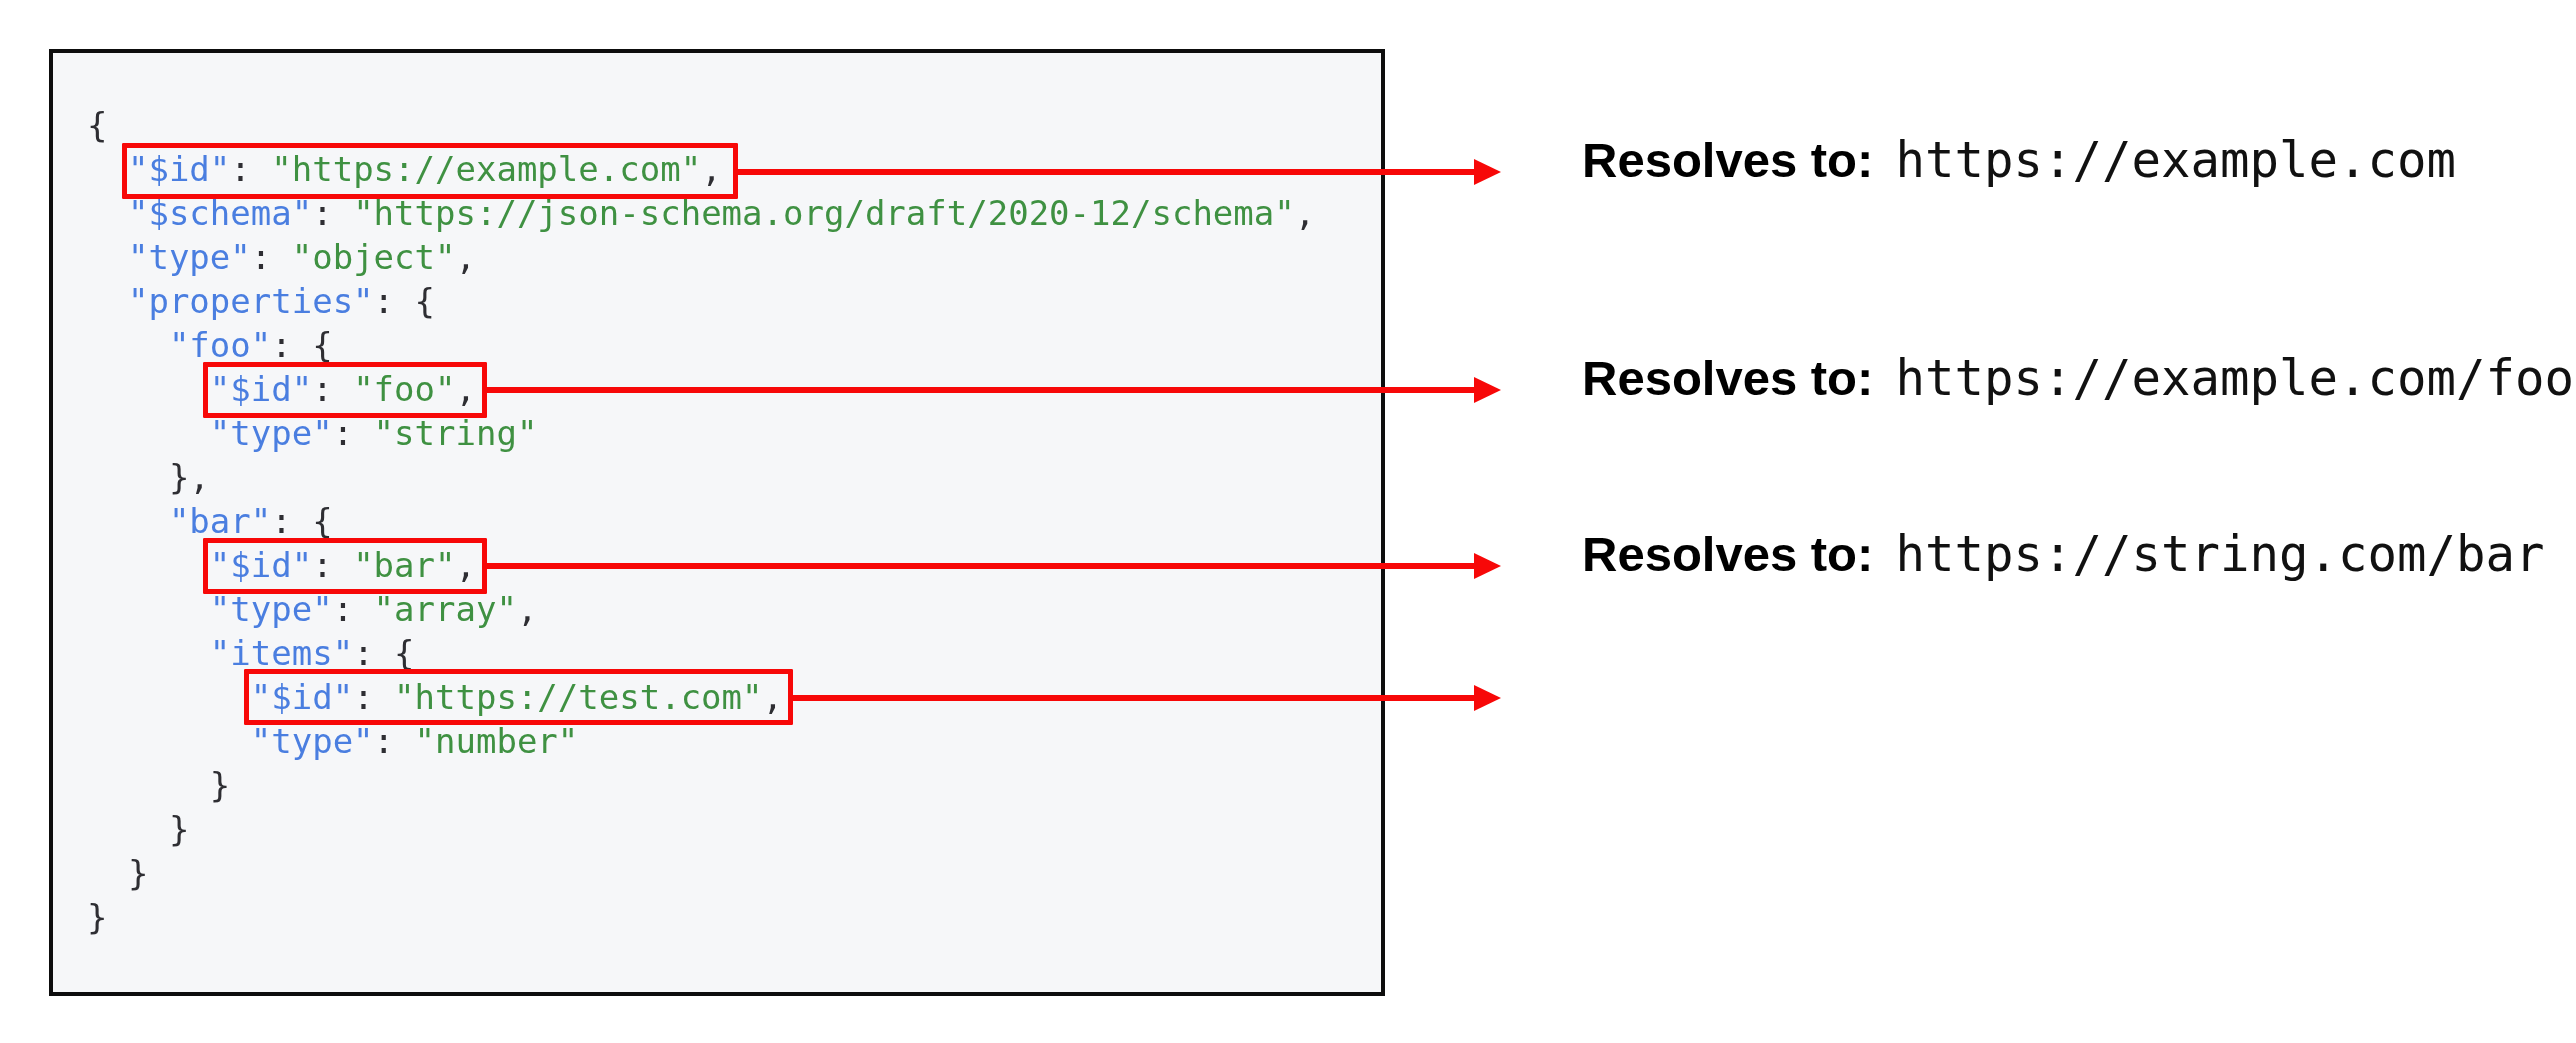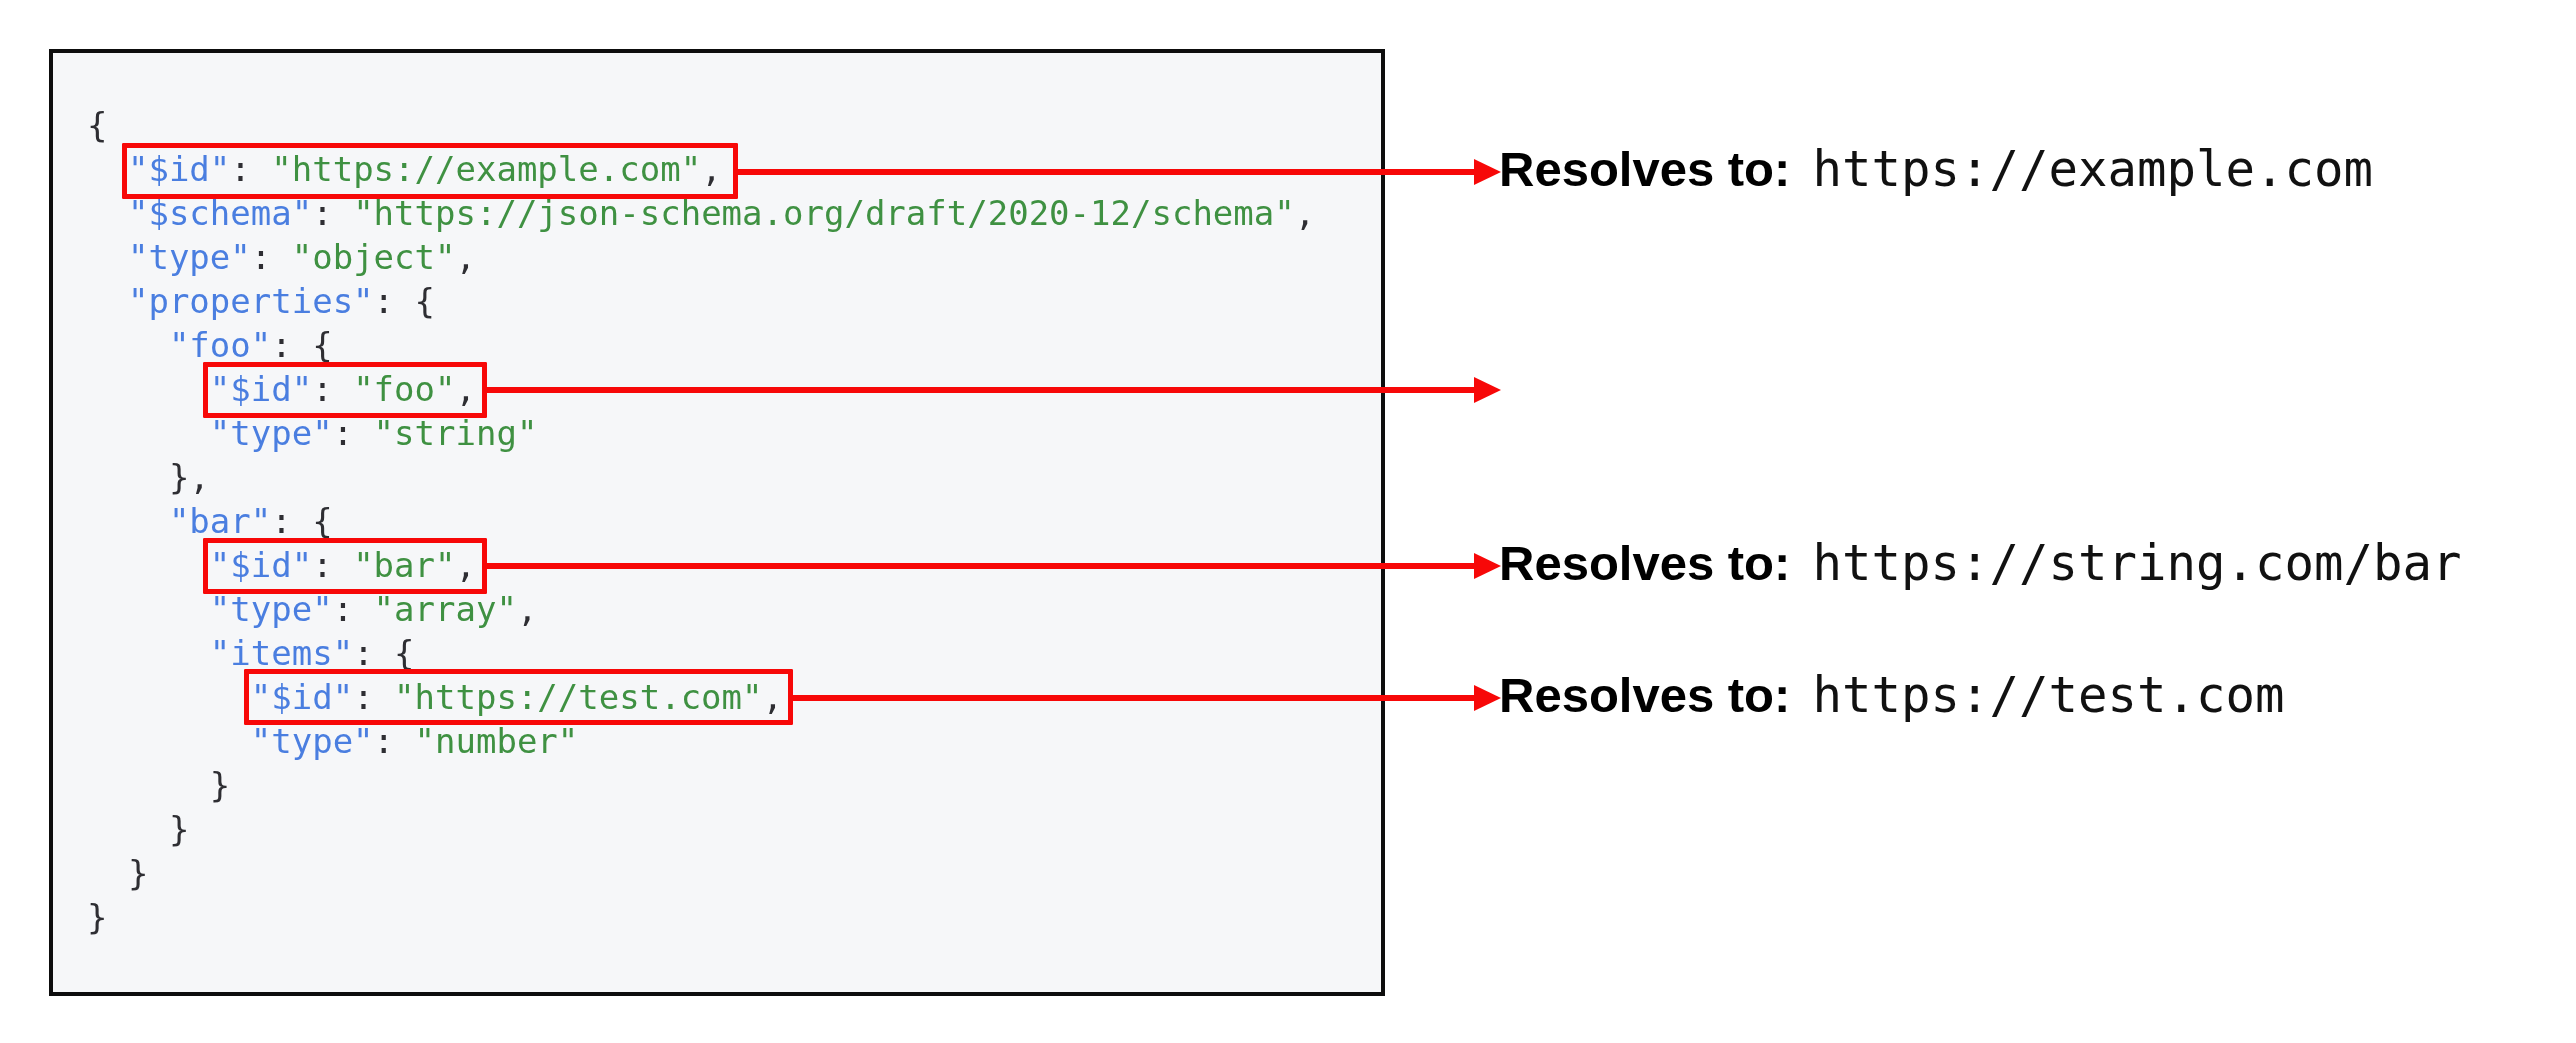--- a/index.html
+++ b/index.html
@@ -65,23 +65,23 @@
     border-left:27px solid #f70808;
   }
   .ah-1{left:1474px;top:159px;}
   .ah-2{left:1474px;top:377px;}
   .ah-3{left:1474px;top:553px;}
   .ah-4{left:1474px;top:685px;}
 
   
   .annotation{
     position:absolute;
-    left:1499px;
+    left:1582px;
     height:73px;
-    line-height:68px;
+    line-height:50px;
     white-space:nowrap;
   }
   .an-1{top:135px;}
   .an-2{top:353px;}
   .an-3{top:529px;}
   .an-4{top:661px;}
   .annotation .label{
     font-family:"Liberation Sans", sans-serif;
     font-weight:bold;
     font-size:49px;
@@ -113,21 +113,21 @@
   <div class="arrow-line al-2"></div>
   <div class="arrow-head ah-2"></div>
   <div class="arrow-line al-3"></div>
   <div class="arrow-head ah-3"></div>
   <div class="arrow-line al-4"></div>
   <div class="arrow-head ah-4"></div>
 
   <div class="annotation an-1">
     <span class="label">Resolves to:</span><span class="value">https://example.com</span>
   </div>
+  <div class="annotation an-2">
+    <span class="label">Resolves to:</span><span class="value">https://example.com/foo</span>
+  </div>
   <div class="annotation an-3">
     <span class="label">Resolves to:</span><span class="value">https://string.com/bar</span>
-  </div>
-  <div class="annotation an-4">
-    <span class="label">Resolves to:</span><span class="value">https://test.com</span>
   </div>
 
 </div>
 
 
 </body></html>

